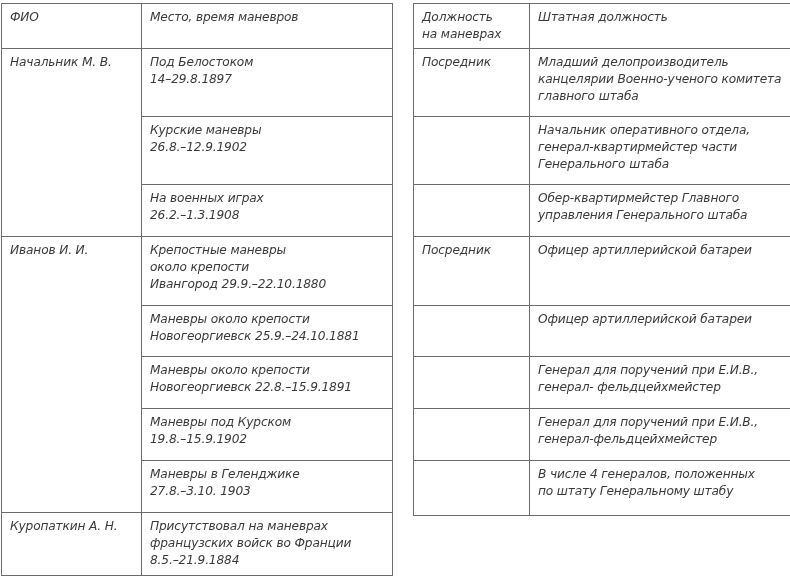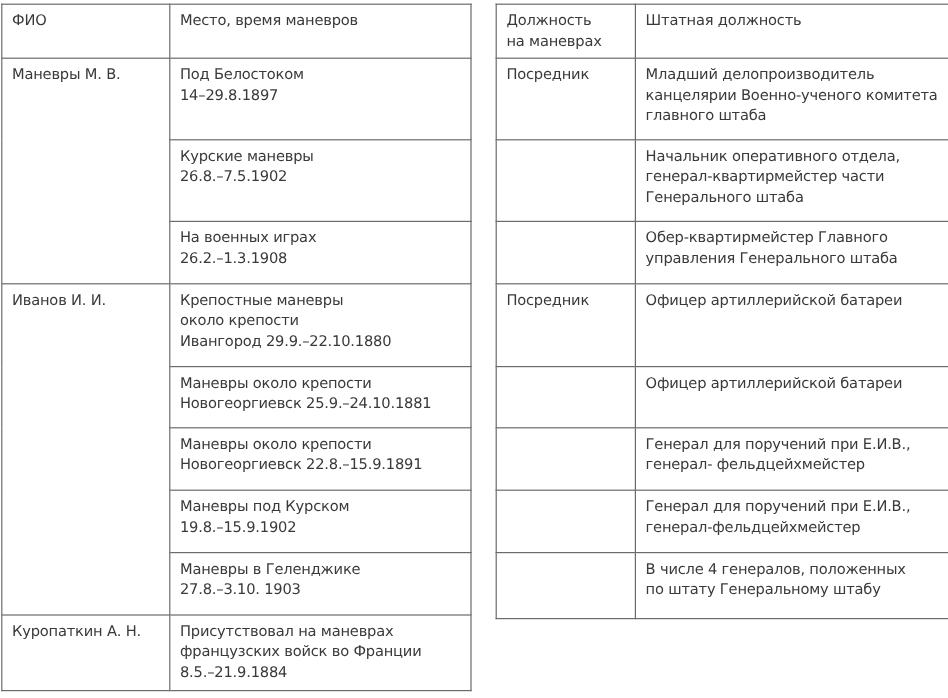--- a/index.html
+++ b/index.html
@@ -15,20 +15,21 @@
       font-family: "DejaVu Sans", sans-serif;
       color: #3a3a3a;
     }
     .tbl {
       position: absolute;
       border-collapse: collapse;
       table-layout: fixed;
       font-size: 12.2px;
       line-height: 17px;
       letter-spacing: -0.15px;
+      font-style: italic;
     }
     .tbl td, .tbl th {
       border: 1px solid #6b6b6b;
       vertical-align: top;
       text-align: left;
       font-weight: normal;
       padding: 5px 8px 0 8px;
       white-space: pre-line;
       overflow: hidden;
     }
@@ -43,27 +44,27 @@
     <col style="width:140px">
     <col style="width:251px">
   </colgroup>
   <tbody>
       <tr style="height:45px">
     <th>ФИО</th>
     <th>Место, время маневров</th>
   </tr>
 
   <tr style="height:68px">
-    <td rowspan="3">Маневры М. В.</td>
+    <td rowspan="3">Начальник М. В.</td>
     <td>Под Белостоком
 14–29.8.1897</td>
   </tr>
   <tr style="height:68px">
     <td>Курские маневры
-26.8.–7.5.1902</td>
+26.8.–12.9.1902</td>
   </tr>
   <tr style="height:52px">
     <td>На военных играх
 26.2.–1.3.1908</td>
   </tr>
 
   <tr style="height:69px">
     <td rowspan="5">Иванов И. И.</td>
     <td>Крепостные маневры
 около крепости

